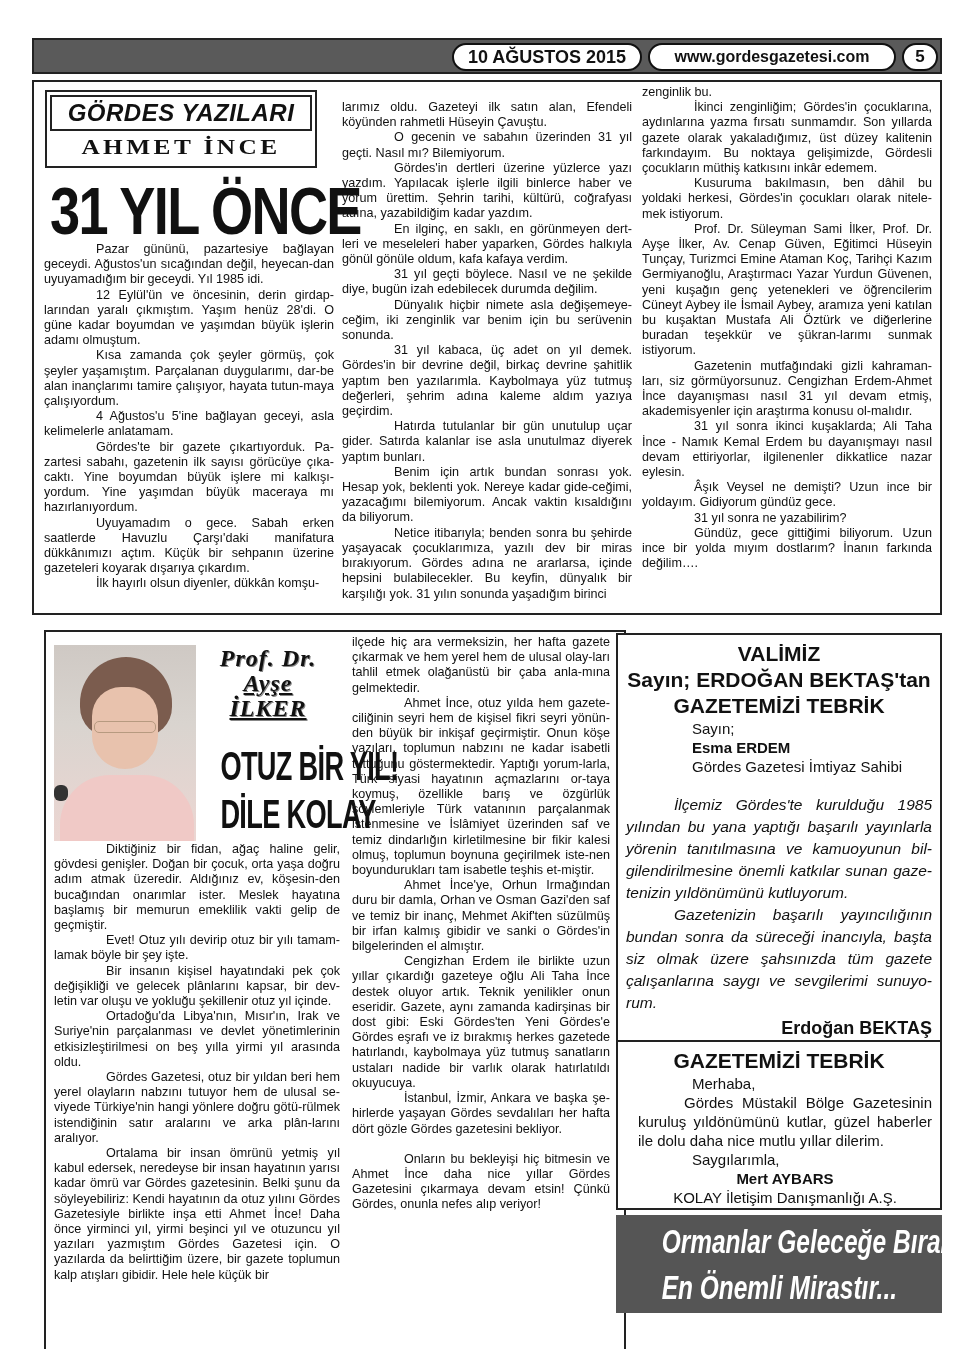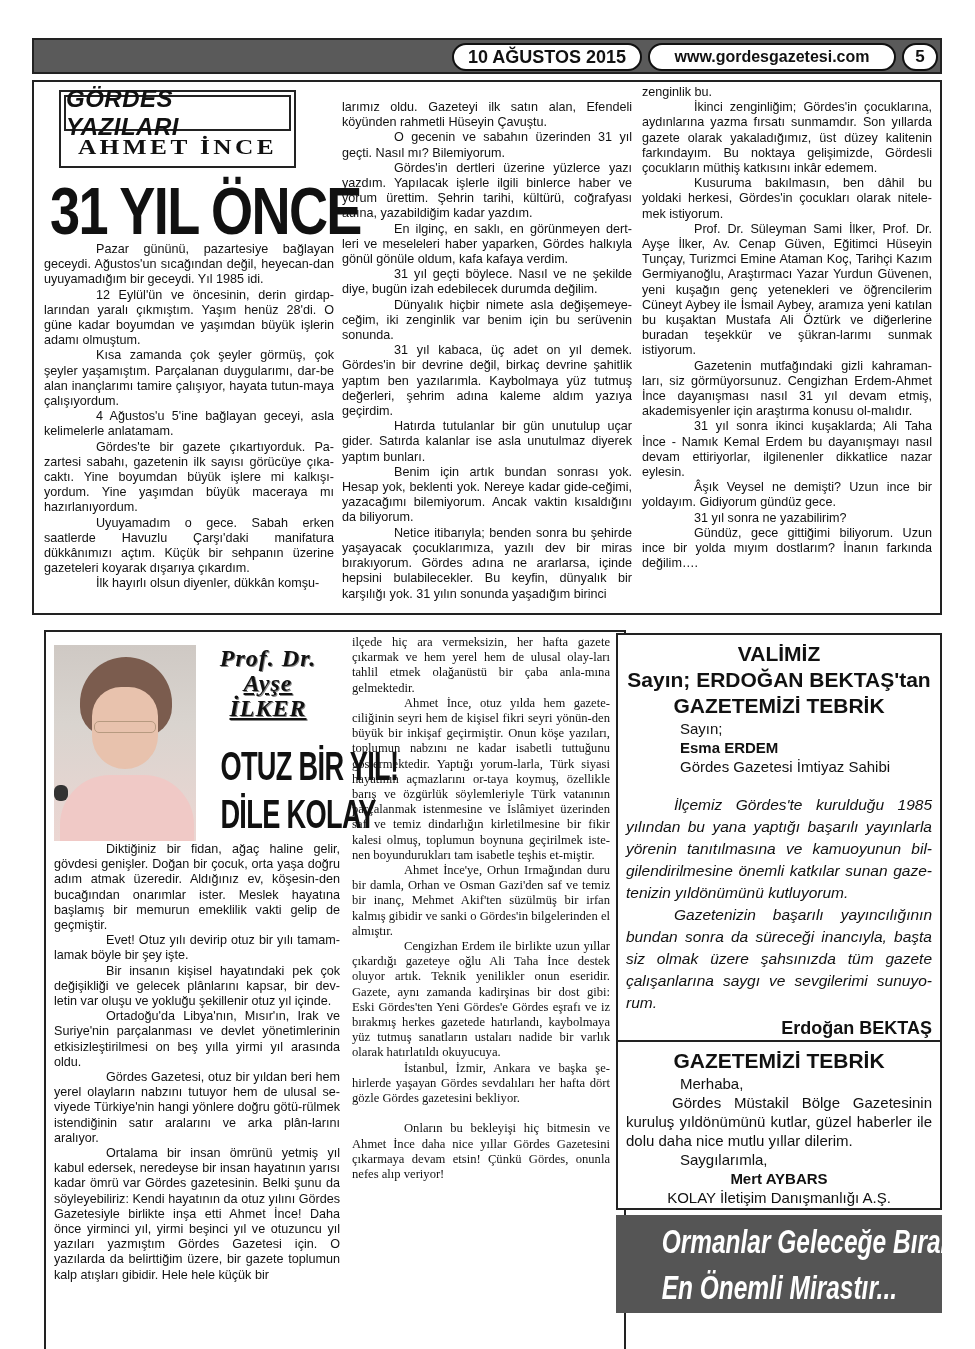--- a/index.html
+++ b/index.html
@@ -31,21 +31,21 @@
   .top-box { left: 32px; top: 80px; width: 910px; height: 535px; }
 
   .col {
     position: absolute; font-size: 12.6px; line-height: 15.2px; text-align: justify;
   }
   .col p { margin: 0; }
   .col p.ind { text-indent: 52px; }
   .col p.gap { margin-top: 15px; }
 
   .yazilari {
-    position: absolute; left: 25px; top: 8px; width: 237px; height: 78px;
+    position: absolute; left: 11px; top: 8px; width: 272px; height: 78px;
     border: 2px solid #222; padding: 3px;
   }
   .yazilari .inner {
     border: 2px solid #222; height: 36px; display: flex; align-items: center; justify-content: center;
     font-weight: bold; font-style: italic; font-size: 24px; letter-spacing: 0.5px;
   }
   .yazilari .author {
     text-align: center; font-family: "Liberation Serif", serif; font-weight: bold;
     font-size: 22px; letter-spacing: 3px; margin-top: 3px; transform: scaleX(1.15);
   }
@@ -85,21 +85,21 @@
   .vali { left: 616px; top: 633px; width: 326px; height: 442px; }
   .tebrik2 { left: 616px; top: 1040px; width: 326px; height: 170px; }
   .banner {
     position: absolute; left: 616px; top: 1215px; width: 326px; height: 98px;
     background: #555; color: #fff; text-align: center;
     font-weight: bold; font-style: italic; font-size: 34px; line-height: 46px; padding-top: 3px;
   }
   .banner span { display: block; transform: scaleX(0.72); white-space: nowrap; }
 
   .ntitle { text-align: center; font-weight: bold; font-size: 21px; line-height: 26px; }
-  .nline { font-size: 15px; line-height: 19px; }
+  .nline { font-size: 15px; line-height: 19px; margin-left: 12px; }
   .nline.ind { padding-left: 54px; }
   .nline.bold { font-weight: bold; }
   .nline.center { text-align: center; }
   .italic-body { font-style: italic; font-size: 15.5px; line-height: 22px; text-align: justify; }
   .italic-body p.ind { text-indent: 48px; }
   .signame { text-align: right; font-weight: bold; font-size: 18px; line-height: 28px; }
 </style>
 </head>
 <body>
 
@@ -172,21 +172,21 @@
 
   <div class="col" style="left:8px; top:210px; width:286px;">
     <p class="ind">Diktiğiniz bir fidan, ağaç haline gelir, gövdesi genişler. Doğan bir çocuk, orta yaşa doğru adım atmak üzeredir. Aldığınız ev, köşesin-den bucağından onarımlar ister. Meslek hayatına başlamış bir memurun emeklilik vakti gelip de geçmiştir.</p>
     <p class="ind">Evet! Otuz yılı devirip otuz bir yılı tamam-lamak böyle bir şey işte.</p>
     <p class="ind">Bir insanın kişisel hayatındaki pek çok değişikliği ve gelecek plânlarını kapsar, bir dev-letin var oluşu ve yokluğu şekillenir otuz yıl içinde.</p>
     <p class="ind">Ortadoğu'da Libya'nın, Mısır'ın, Irak ve Suriye'nin parçalanması ve devlet yönetimlerinin etkisizleştirilmesi on beş yılla yirmi yıl arasında oldu.</p>
     <p class="ind">Gördes Gazetesi, otuz bir yıldan beri hem yerel olayların nabzını tutuyor hem de ulusal se-viyede Türkiye'nin hangi yönlere doğru götü-rülmek istendiğinin satır aralarını ve arka plân-larını aralıyor.</p>
     <p class="ind">Ortalama bir insan ömrünü yetmiş yıl kabul edersek, neredeyse bir insan hayatının yarısı kadar ömrü var Gördes gazetesinin. Belki şunu da söyleyebiliriz: Kendi hayatının da otuz yılını Gördes Gazetesiyle birlikte inşa etti Ahmet İnce! Daha önce yirminci yıl, yirmi beşinci yıl ve otuzuncu yıl yazıları yazmıştım Gördes Gazetesi için. O yazılarda da belirttiğim üzere, bir gazete toplumun kalp atışları gibidir. Hele hele küçük bir</p>
   </div>
 
-  <div class="col" style="left:306px; top:3px; width:258px;font-family:Liberation Serif, serif;">
+  <div class="col" style="left:306px; top:3px; width:258px;">
     <p>ilçede hiç ara vermeksizin, her hafta gazete çıkarmak ve hem yerel hem de ulusal olay-ları tahlil etmek olağanüstü bir çaba anla-mına gelmektedir.</p>
     <p class="ind">Ahmet İnce, otuz yılda hem gazete-ciliğinin seyri hem de kişisel fikri seyri yönün-den büyük bir inkişaf geçirmiştir. Onun köşe yazıları, toplumun nabzını ne kadar isabetli tuttuğunu göstermektedir. Yaptığı yorum-larla, Türk siyasi hayatının açmazlarını or-taya koymuş, özellikle barış ve özgürlük söylemleriyle Türk vatanının parçalanmak istenmesine ve İslâmiyet üzerinden saf ve temiz dindarlığın kirletilmesine bir fikir kalesi olmuş, toplumun boynuna geçirilmek iste-nen boyundurukları tam isabetle teşhis et-miştir.</p>
     <p class="ind">Ahmet İnce'ye, Orhun Irmağından duru bir damla, Orhan ve Osman Gazi'den saf ve temiz bir inanç, Mehmet Akif'ten süzülmüş bir irfan kalmış gibidir ve sanki o Gördes'in bilgelerinden el almıştır.</p>
     <p class="ind">Cengizhan Erdem ile birlikte uzun yıllar çıkardığı gazeteye oğlu Ali Taha İnce destek oluyor artık. Teknik yenilikler onun eseridir. Gazete, aynı zamanda kadirşinas bir dost gibi: Eski Gördes'ten Yeni Gördes'e Gördes eşrafı ve iz bırakmış herkes gazetede hatırlandı, kaybolmaya yüz tutmuş sanatların ustaları nadide bir varlık olarak hatırlatıldı okuyucuya.</p>
     <p class="ind">İstanbul, İzmir, Ankara ve başka şe-hirlerde yaşayan Gördes sevdalıları her hafta dört gözle Gördes gazetesini bekliyor.</p>
     <p class="ind gap">Onların bu bekleyişi hiç bitmesin ve Ahmet İnce daha nice yıllar Gördes Gazetesini çıkarmaya devam etsin! Çünkü Gördes, onunla nefes alıp veriyor!</p>
   </div>
 </div>
 
 <div class="box vali">

